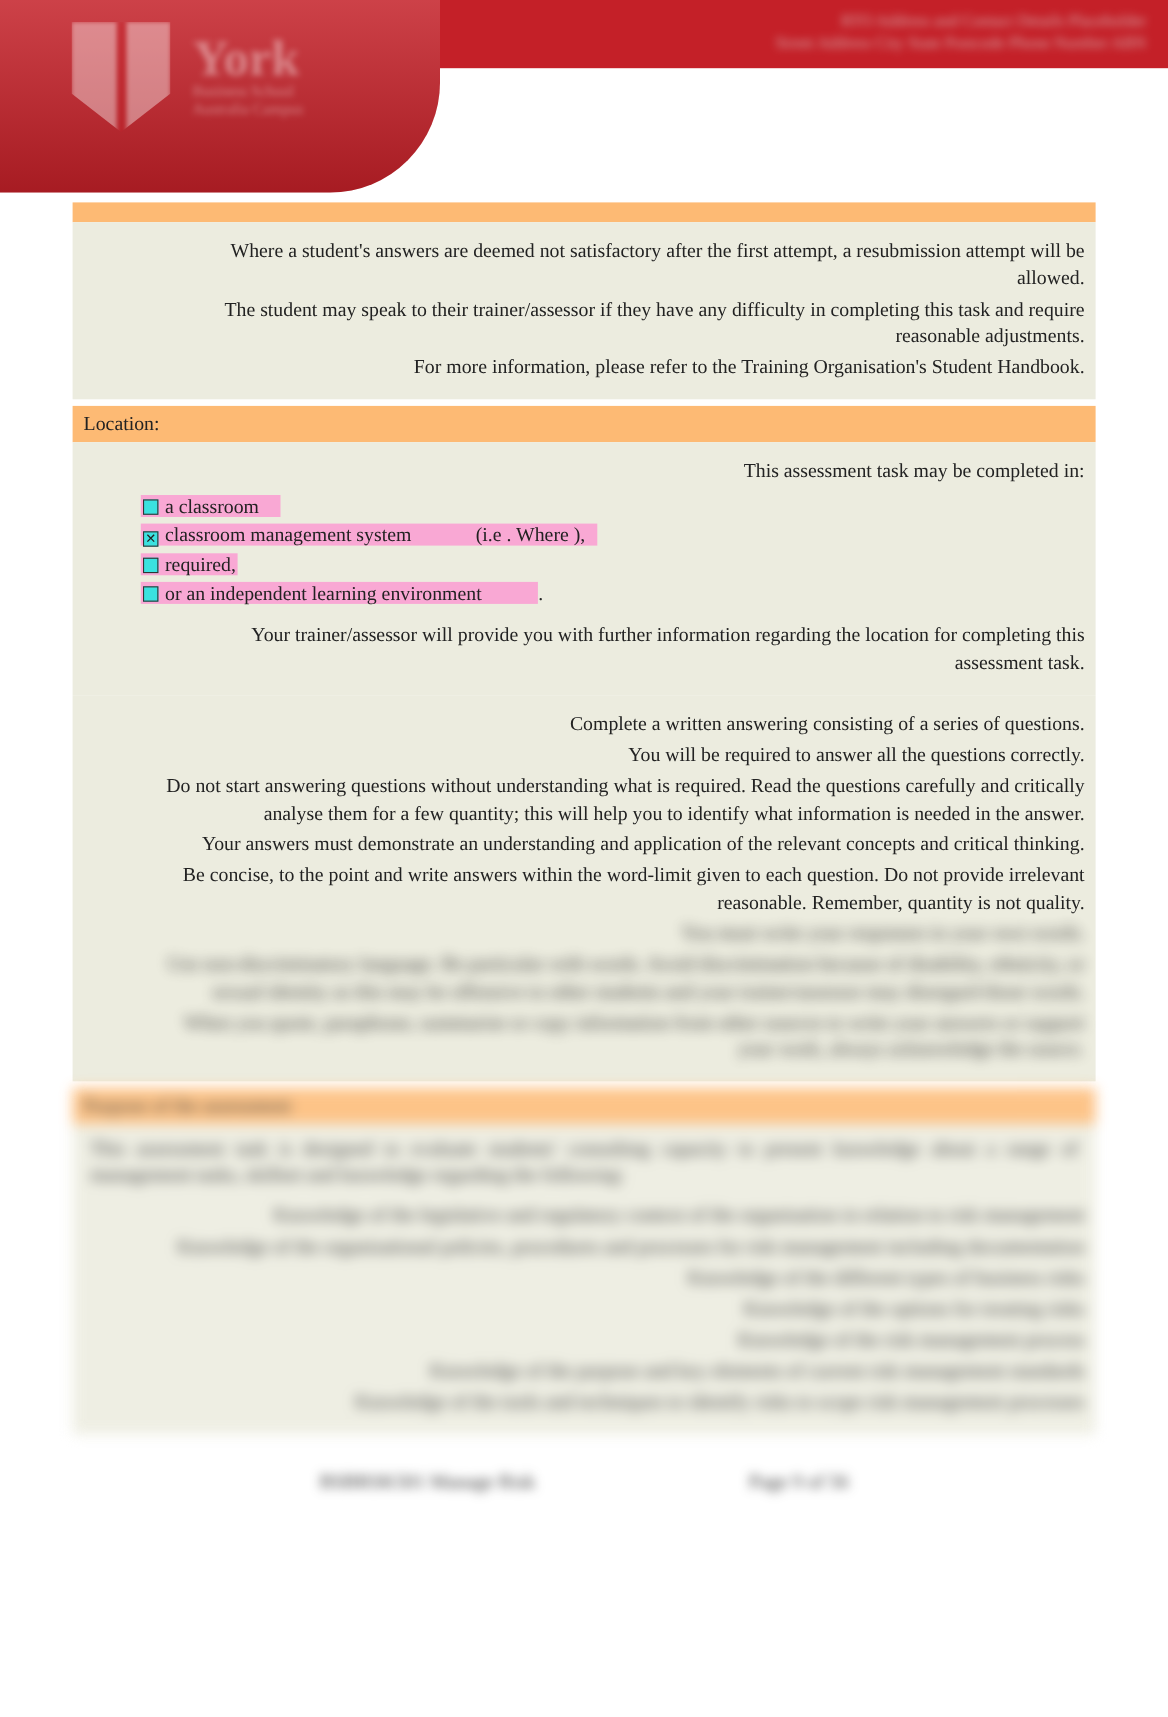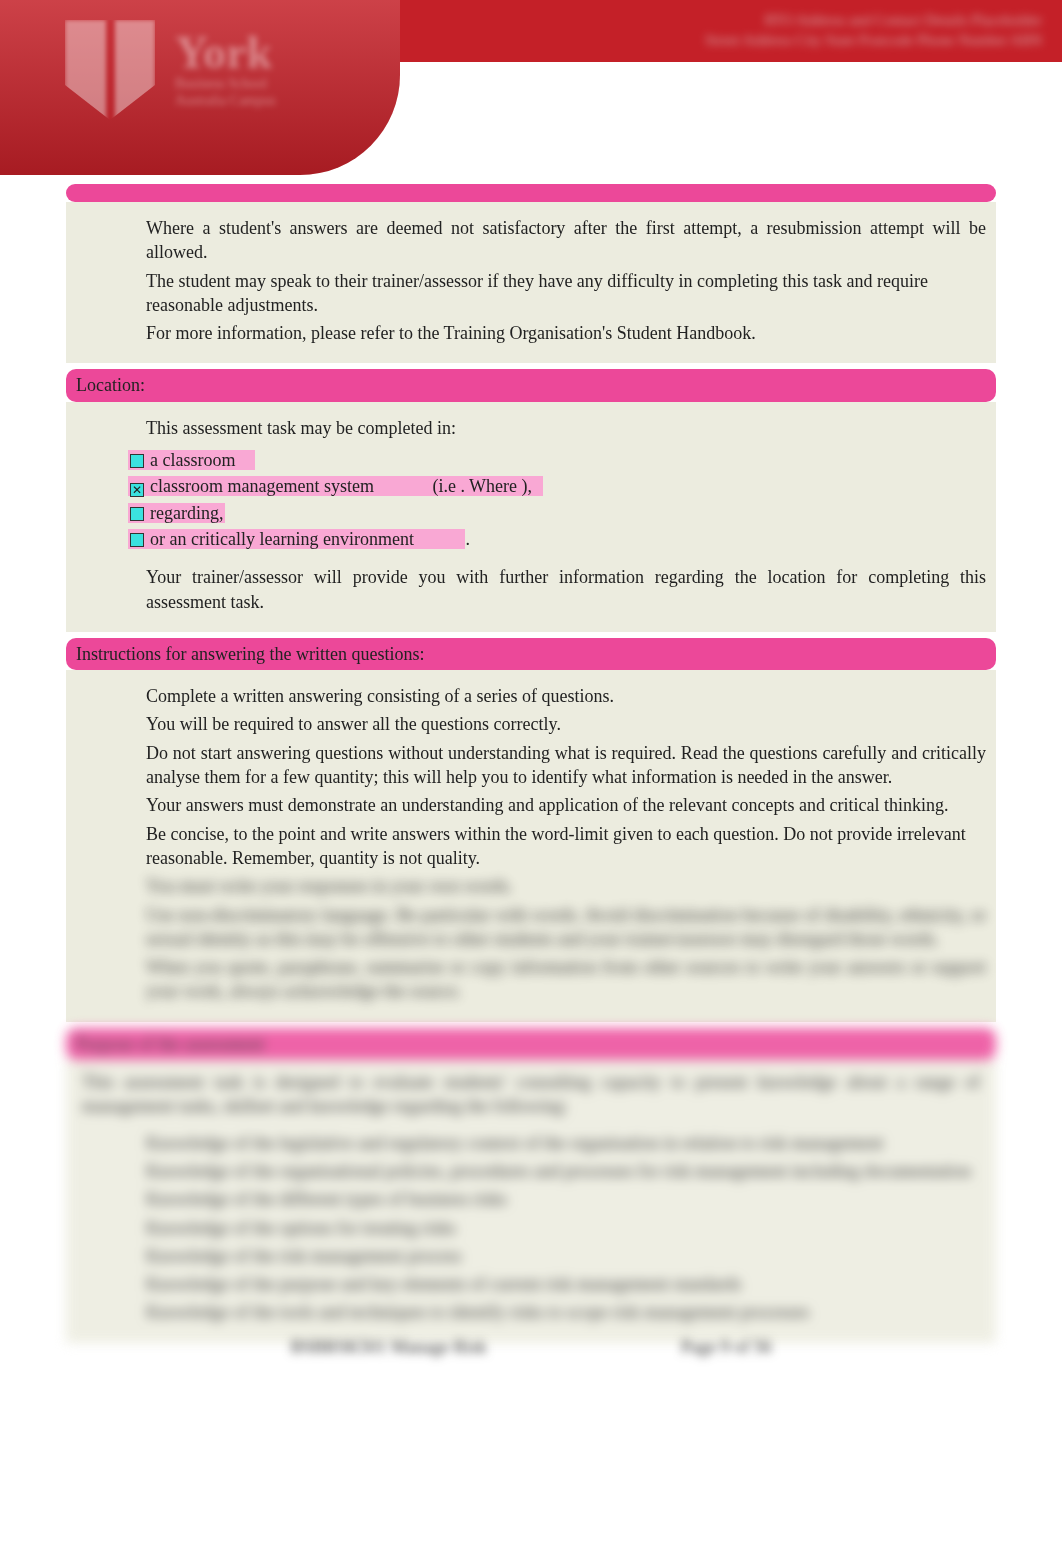--- a/index.html
+++ b/index.html
@@ -8,25 +8,25 @@
     .header-info { position: absolute; top: 10px; right: 20px; color: #ddd; text-align: right; font-size: 15px; z-index: 2; filter: blur(4px); opacity: .7; }
     .logo-bg { position: absolute; top: 0; left: 0; width: 400px; height: 175px; background: #c42028; border-bottom-right-radius: 100px; z-index: 2; }
     .logo-bg::after { content:""; position:absolute; inset:0; background: linear-gradient(to bottom, rgba(255,255,255,.15), rgba(0,0,0,.15)); border-bottom-right-radius: 100px;}
     .logo { position: absolute; top: 20px; left: 65px; display: flex; align-items: center; gap: 20px; z-index: 3; opacity: .4; }
     .shield { width: 90px; height: 100px; background: #fff; clip-path: polygon(0 0,100% 0,100% 65%,50% 100%,0 65%); position: relative; filter: blur(2px);}
     .shield::before { content:""; position:absolute; left:45%; top:0; bottom:0; width:10%; background:#c42028;}
     .logo-text { color:#fff; filter: blur(3px);}
     .logo-text .bigword { font-size: 46px; font-weight: bold; line-height:1;}
     .logo-text .smallword { font-size: 14px; line-height:1.2;}
     .page { position: absolute; top: 178px; left: 66px; right: 66px; }
-    .sec-head { background: #ec4899; padding: 4px 10px; font-size: 18px; margin-top: 6px; border-radius: 10px; }
+    .sec-head { background: #fdba74; padding: 4px 10px; font-size: 18px; margin-top: 6px; }
     .sec-body { background: #ececdf; padding: 10px 10px 14px 10px; }
     .sec-head.empty { height: 18px; padding: 0;}
     ul.bulleted { list-style: none; padding-left: 40px; }
-    ul.bulleted > li { position: relative; padding-left: 30px; margin: 4px 0; }
+    ul.bulleted > li { position: relative; padding-left: 30px; margin: 4px 0; text-align: right; }
     ul.bulleted > li::before { content: ""; position: absolute; left: 0; top: 2px; font-size: 14px; }
     .justify { text-align: justify; }
     .opts { margin: 8px 0 14px 52px; }
     .opt { margin: 2px 0; }
     .hl { display:inline; background: #f9a8d4; padding: 0 2px; box-decoration-break: clone; -webkit-box-decoration-break: clone;}
     .opt .box { display:inline-block; width:14px; height:14px; border:1.5px solid #333; margin-right:6px; vertical-align:-2px; background:#3be2e0; font-size:12px; line-height:12px; text-align:center;}
     .opt .box.checked::after { content:"✕"; font-size:12px; color:#222; display:block; line-height:12px;}
     .blur { filter: blur(6px); opacity: .85; user-select:none;}
     .blur ul.bulleted > li::before { filter: blur(3px);}
     .footer { position: absolute; left:66px; right:66px; top: 1335px; text-align:center; font-size:18px; color:#333; filter: blur(5px);}
@@ -67,32 +67,31 @@
       <li>This assessment task may be completed in:</li>
     </ul>
     <div class="opts">
       <div class="opt">
         <span class="hl"><span class="box"></span><span>a classroom</span>&nbsp;&nbsp;&nbsp;&nbsp;</span>
       </div>
       <div class="opt">
         <span class="hl"><span class="box checked"></span><span>classroom management system</span>&nbsp;&nbsp;&nbsp;&nbsp;&nbsp;&nbsp;&nbsp;&nbsp;&nbsp;&nbsp;&nbsp;&nbsp;&nbsp;<span>(i.e . Where ),</span>&nbsp;&nbsp;</span>
       </div>
       <div class="opt">
-        <span class="hl"><span class="box"></span><span>regarding,</span></span>
+        <span class="hl"><span class="box"></span><span>required,</span></span>
       </div>
       <div class="opt">
-        <span class="hl"><span class="box"></span><span>or an critically learning environment</span>&nbsp;&nbsp;&nbsp;&nbsp;&nbsp;&nbsp;&nbsp;&nbsp;&nbsp;&nbsp;&nbsp;</span><span>.</span>
+        <span class="hl"><span class="box"></span><span>or an independent learning environment</span>&nbsp;&nbsp;&nbsp;&nbsp;&nbsp;&nbsp;&nbsp;&nbsp;&nbsp;&nbsp;&nbsp;</span><span>.</span>
       </div>
     </div>
     <ul class="bulleted">
       <li class="justify">Your trainer/assessor will provide you with further information regarding the location for completing this assessment task.</li>
     </ul>
   </div>
 
-  <div class="sec-head">Instructions for answering the written questions:</div>
   <div class="sec-body">
     <ul class="bulleted">
       <li>Complete a written answering consisting of a series of questions.</li>
       <li>You will be required to answer all the questions correctly.</li>
       <li class="justify">Do not start answering questions without understanding what is required. Read the questions carefully and critically analyse them for a few quantity; this will help you to identify what information is needed in the answer.</li>
       <li>Your answers must demonstrate an understanding and application of the relevant concepts and critical thinking.</li>
       <li>Be concise, to the point and write answers within the word-limit given to each question. Do not provide irrelevant reasonable. Remember, quantity is not quality.</li>
     </ul>
     <ul class="bulleted blur">
       <li>You must write your responses in your own words.</li>

